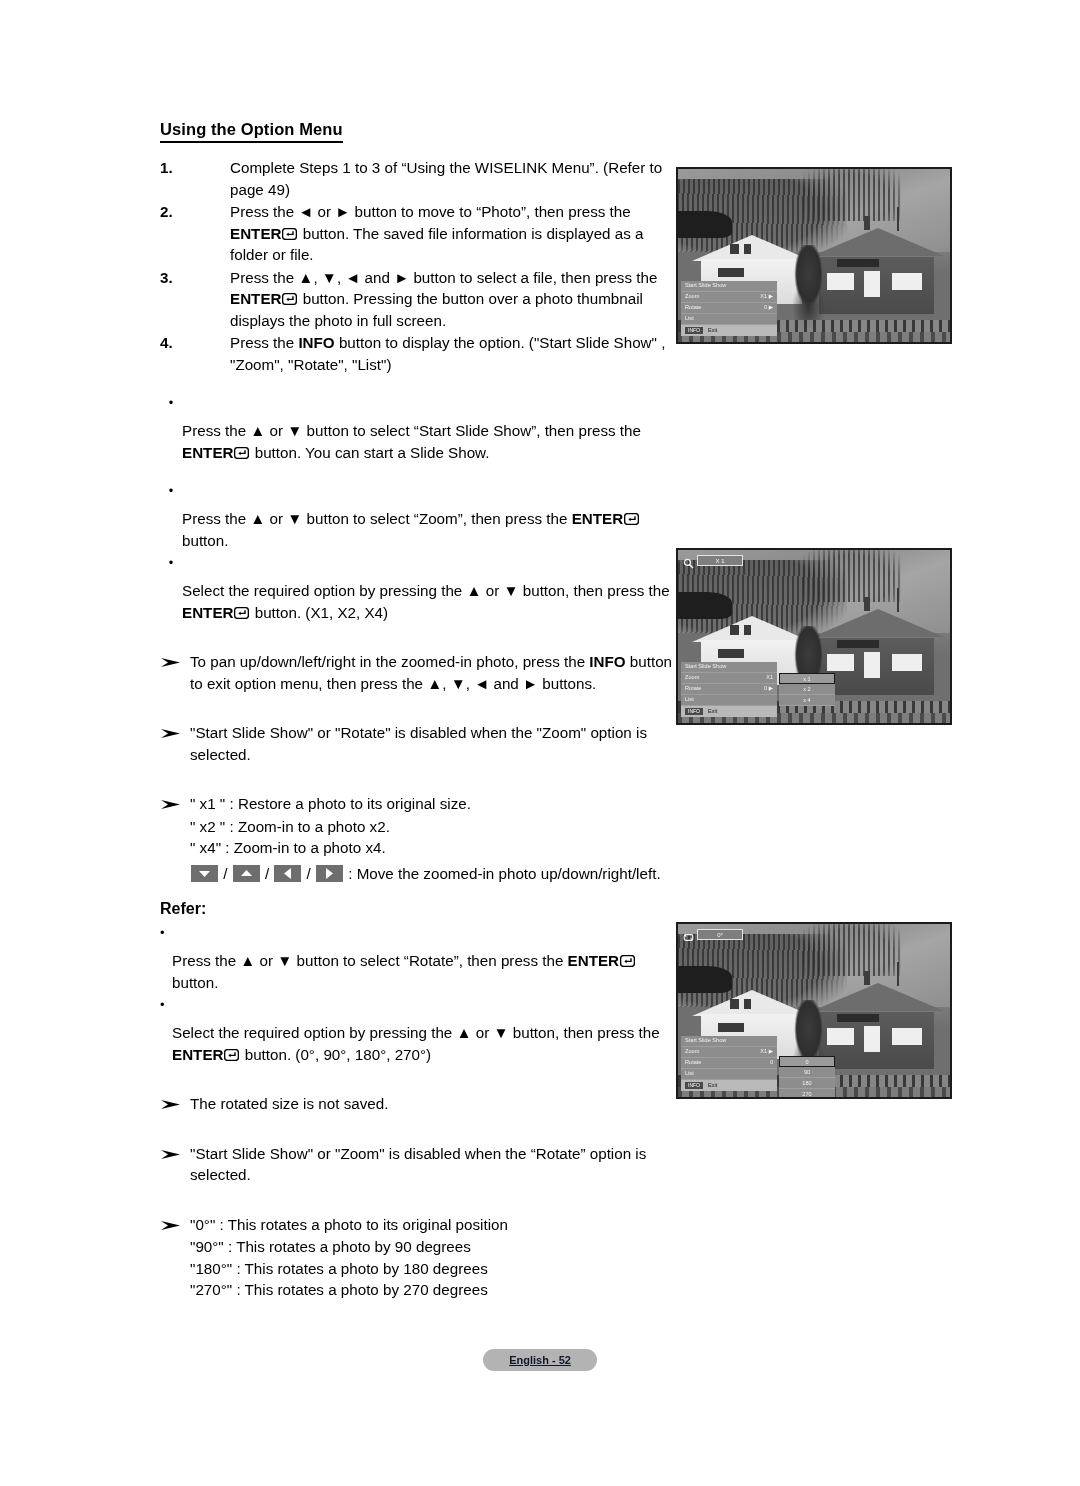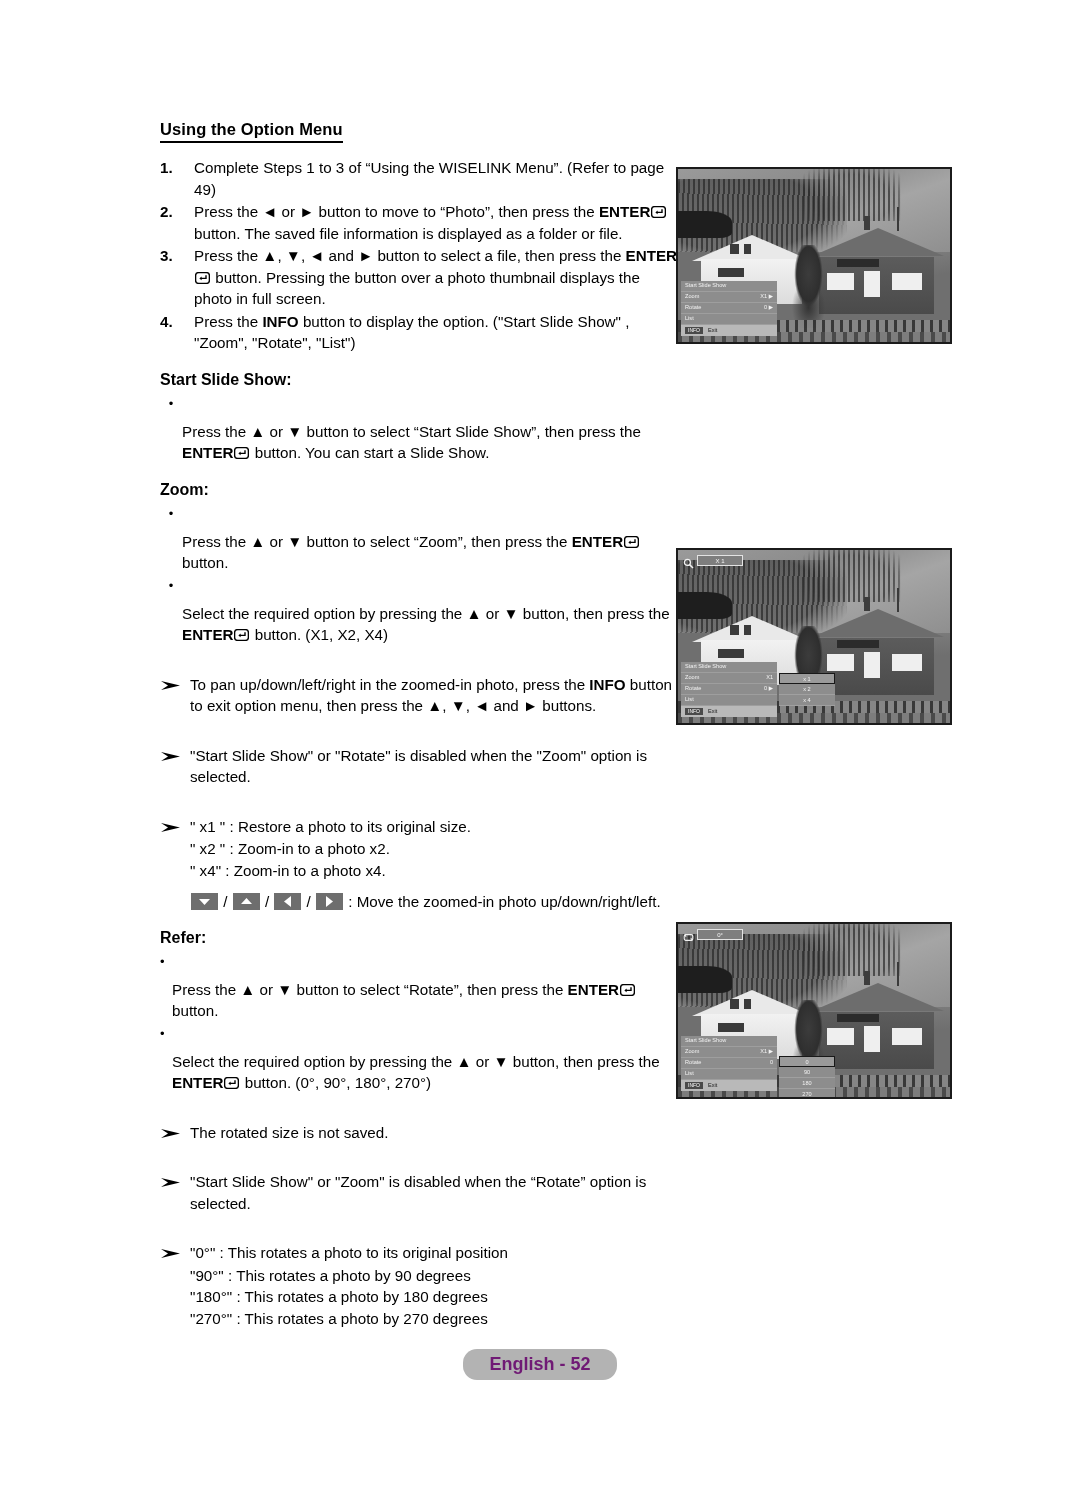--- a/index.html
+++ b/index.html
@@ -12,21 +12,21 @@
   
   .col{position:absolute;left:160px;top:120px;width:520px;}
 
   h2.section{font-size:16.5px;font-weight:bold;margin:0 0 14px 0;
              display:inline-block;border-bottom:2.5px solid #000;padding-bottom:2px;
              letter-spacing:.1px;}
   h3.sub{font-size:16px;font-weight:bold;margin:0 0 4px 0;}
 
   .numitem{display:flex;margin-bottom:1px;font-size:15.2px;line-height:21.5px;}
   .numitem .num{font-weight:bold;width:34px;flex:none;}
-  .numitem .body{flex:1;}
+  .numitem .body{flex:1;margin-left:36px;}
 
   .bulitem{display:flex;font-size:15.2px;line-height:21.5px;margin-bottom:1px;}
   .bulitem .dot{width:22px;flex:none;text-align:center;font-size:13px;line-height:21.5px;}
   .bulitem .body{flex:1;margin-top:28px;}
   .bulitem.tight .dot{width:12px;text-align:left;font-size:13px;}
 
   .noteitem{display:flex;font-size:15.2px;line-height:21.5px;margin-bottom:1px;margin-top:28px;}
   .noteitem .mk{width:30px;flex:none;}
   .noteitem .body{flex:1;}
   .plainrow{font-size:15.2px;line-height:21.5px;margin-left:30px;}
@@ -124,22 +124,22 @@
   .submenu .srow.sel{background:#9a9a9a;border:1.5px solid #181818;}
 
   
   .badge{position:absolute;left:5px;top:5px;display:flex;align-items:center;gap:3px;}
   .badge .bicon{width:11px;height:11px;}
   .badge .bbox{background:#7e7e7e;border:1px solid #e3e3e3;color:#f5f5f5;
                font-size:6px;padding:1.5px 0;width:44px;text-align:center;}
 
   
   .footer{position:absolute;left:0;top:1349px;width:1080px;text-align:center;}
-  .footer .pill{display:inline-block;background:#b3b3b3;color:#701a75;
-                font-size:18px;font-weight:bold;padding:5px 26px;border-radius:14px;}
+  .footer .pill{display:inline-block;background:#b3b3b3;color:#0f172a;
+                font-size:11px;font-weight:bold;padding:5px 26px;border-radius:14px;text-decoration:underline;}
 </style>
 </head>
 <body>
 
 <div class="page">
 
   <div class="col">
 
     <h2 class="section">Using the Option Menu</h2>
 
@@ -165,35 +165,33 @@
               </svg></span> button. Pressing the button over a photo thumbnail displays the photo in full screen.</span>
         </div>
         <div class="numitem">
           <span class="num">4.</span>
           <span class="body">Press the <b>INFO</b> button to display the option. ("Start Slide Show" , "Zoom", "Rotate", "List")</span>
         </div>
       </div>
 
     <div class="spacer"></div>
 
-    <h3 class="sub">Start Slide Show:</h3>
     <div id="slideshow-host">
         <div class="bulitem">
           <span class="dot">•</span>
           <span class="body">Press the ▲ or ▼ button to select “Start Slide Show”, then press the <b>ENTER</b><span class="entglyph"><svg width="15" height="12" viewBox="0 0 15 12">
                 <rect x="0.6" y="0.6" width="13.8" height="10.8" rx="3" fill="none" stroke="#000" stroke-width="1.4"></rect>
                 <path d="M11 3.2 L11 6.4 L5.4 6.4" fill="none" stroke="#000" stroke-width="1.4"></path>
                 <path d="M6.6 4.6 L4.4 6.4 L6.6 8.2 Z" fill="#000"></path>
               </svg></span> button. You can start a Slide Show.</span>
         </div>
       </div>
 
     <div class="spacer"></div>
 
-    <h3 class="sub">Zoom:</h3>
     <div id="zoom-host">
         <div class="bulitem">
           <span class="dot">•</span>
           <span class="body">Press the ▲ or ▼ button to select “Zoom”, then press the <b>ENTER</b><span class="entglyph"><svg width="15" height="12" viewBox="0 0 15 12">
                 <rect x="0.6" y="0.6" width="13.8" height="10.8" rx="3" fill="none" stroke="#000" stroke-width="1.4"></rect>
                 <path d="M11 3.2 L11 6.4 L5.4 6.4" fill="none" stroke="#000" stroke-width="1.4"></path>
                 <path d="M6.6 4.6 L4.4 6.4 L6.6 8.2 Z" fill="#000"></path>
               </svg></span> button.</span>
         </div>
         <div class="bulitem">
@@ -223,21 +221,21 @@
         <div class="noteitem">
           <span class="mk">
             <svg width="22" height="11" viewBox="0 0 22 11">
               <path d="M1 1 L20 5.5 L1 10 L8 5.5 Z" fill="#000"></path>
             </svg>
           </span>
           <span class="body">" x1 " : Restore a photo to its original size.</span>
         </div>
         <div class="plainrow">" x2 " : Zoom-in to a photo x2.</div>
         <div class="plainrow">" x4"  : Zoom-in to a photo x4.</div>
-        <div class="plainrow" style="margin-top:10px;"><span class="keybtn"><svg width="27" height="17" viewBox="0 0 27 17">
+        <div class="plainrow" style="margin-top:4px;"><span class="keybtn"><svg width="27" height="17" viewBox="0 0 27 17">
               <path d="M8 6 L19 6 L13.5 12 Z" fill="#fff"></path>
             </svg></span><span> / </span><span class="keybtn"><svg width="27" height="17" viewBox="0 0 27 17">
               <path d="M13.5 5 L19 11 L8 11 Z" fill="#fff"></path>
             </svg></span><span> / </span><span class="keybtn"><svg width="27" height="17" viewBox="0 0 27 17">
               <path d="M17 3 L17 14 L10 8.5 Z" fill="#fff"></path>
             </svg></span><span> / </span><span class="keybtn"><svg width="27" height="17" viewBox="0 0 27 17">
               <path d="M10 3 L10 14 L17 8.5 Z" fill="#fff"></path>
             </svg></span><span> : Move the zoomed-in photo up/down/right/left.</span></div>
       </div>
 

